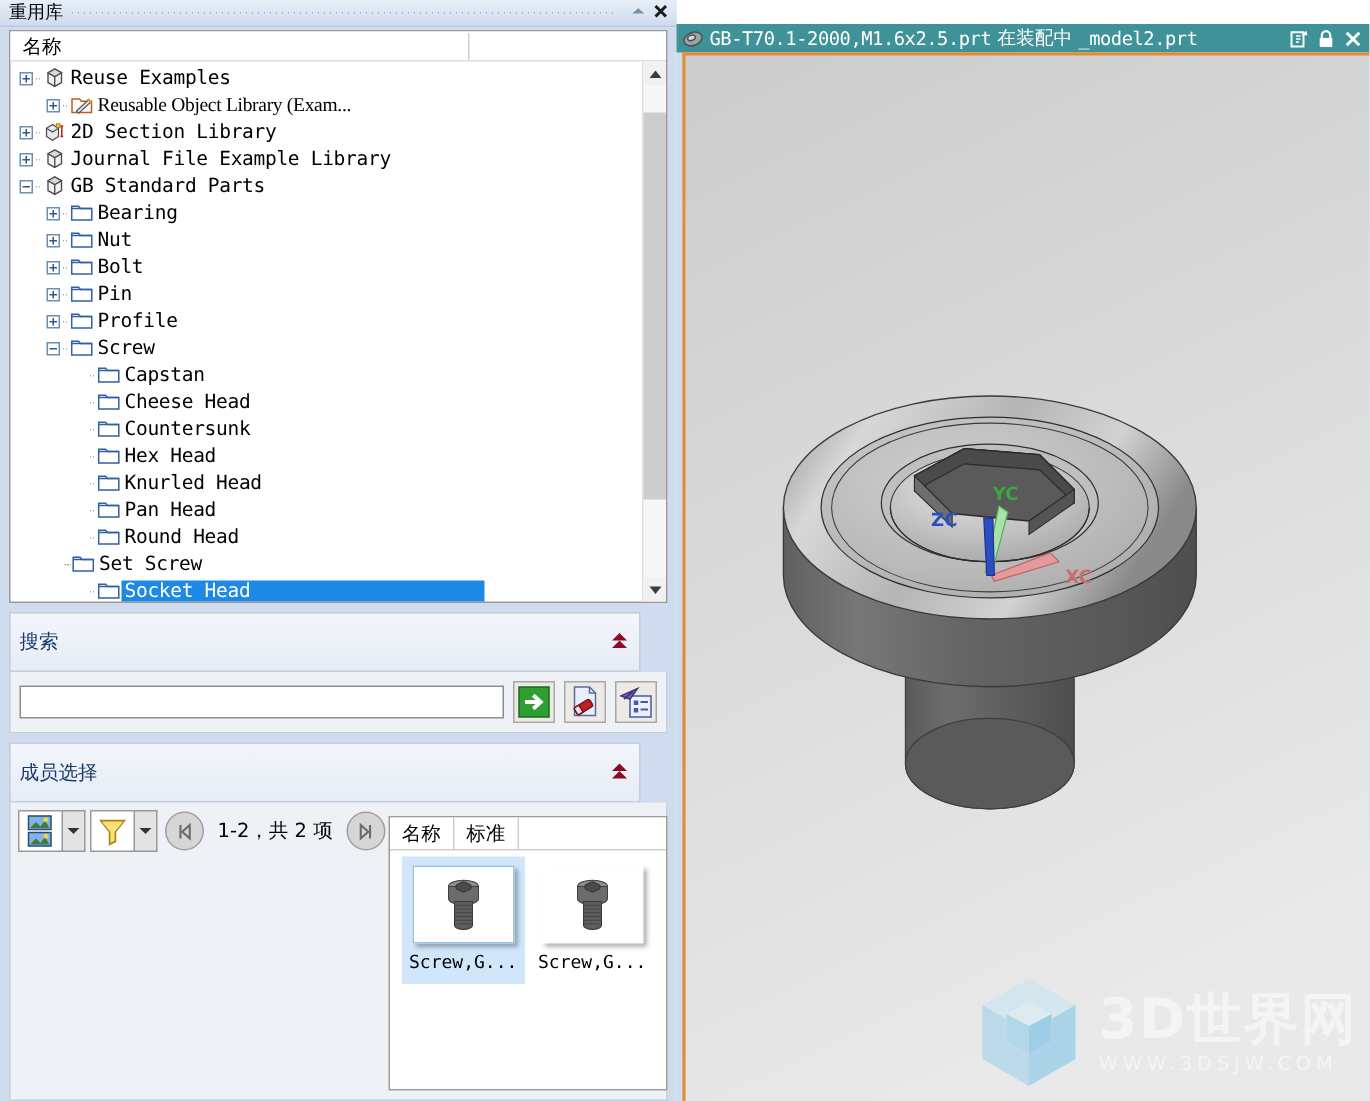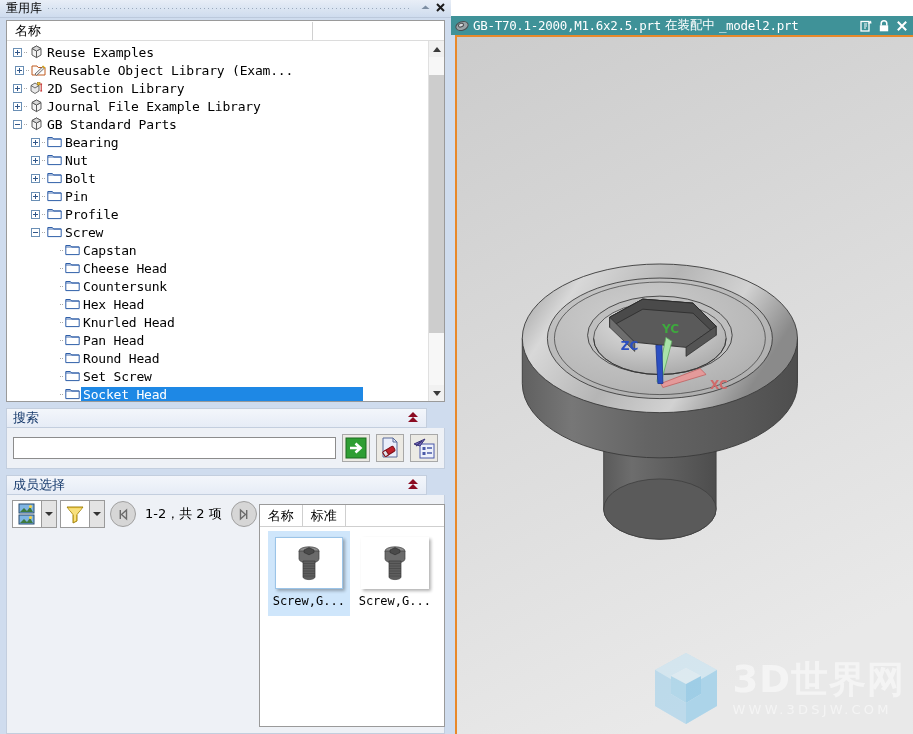--- a/index.html
+++ b/index.html
@@ -70,21 +70,21 @@
   }
   .tnode {
     height: 18px; display: flex; align-items: center;
     font-family: "DejaVu Sans Mono", monospace;
     font-size: 13px; color: #000; white-space: nowrap;
     position: relative;
   }
   .tnode .lbl { padding-left: 2px; letter-spacing: -0.2px;}
   .tnode.sel .lbl {
     background: #1e88e5; color: #fff;
-    width: 282px; display: inline-block;
+    width: 242px; display: inline-block;
   }
   .exp {
     width: 9px; height: 9px; border: 1px solid #6a8fb5; background: #fff;
     position: relative; margin-right: 2px; flex: 0 0 auto; cursor: pointer;
   }
   .exp::before {
     content: ""; position: absolute; left: 1px; top: 3px;
     width: 5px; height: 1px; background: #31578a;
   }
   .exp.plus::after {
@@ -111,21 +111,21 @@
   .vsb .thumb {
     position: absolute; left:0; right:0;
     background: #cdcdcd; cursor: pointer;
   }
   .chev { width:0;height:0; }
   .chev-up { border-left:4px solid transparent;border-right:4px solid transparent;border-bottom:5px solid #3b3b3b;}
   .chev-dn { border-left:4px solid transparent;border-right:4px solid transparent;border-top:5px solid #3b3b3b;}
 
   
   .section-head {
-    margin: 6px 24px 0 6px; height: 20px;
+    margin: 6px 24px 0 6px; height: 40px;
     background: linear-gradient(to bottom,#f3f6fb 0%,#e6ecf6 100%);
     border: 1px solid #c3cede;
     display: flex; align-items: center; padding: 0 6px;
     cursor: pointer;
   }
   .section-head .st {
     font-family: "DejaVu Sans", sans-serif;
     font-size: 13px; color: #15396b; flex: 1;
   }
   .dbl-chev {
@@ -288,21 +288,21 @@
               <span class="exp plus"></span>
               <span class="dotted-lead"></span>
               <span class="icon-sq"><svg width="15" height="14" viewBox="0 0 15 14">
                   <path d="M3 3.5 L7.5 1 L12 3.5 L12 10 L7.5 12.6 L3 10 Z" fill="#f2f2f2" stroke="#4a4a4a" stroke-width="0.9"></path>
                   <path d="M3 3.5 L7.5 6 L12 3.5" fill="none" stroke="#4a4a4a" stroke-width="0.9"></path>
                   <path d="M7.5 6 L7.5 12.6" stroke="#4a4a4a" stroke-width="0.9"></path>
                   <path d="M3 3.5 L7.5 1 L12 3.5 L7.5 6 Z" fill="#d9d9d9" stroke="#4a4a4a" stroke-width="0.8"></path>
                 </svg></span>
               <span class="lbl">Reuse Examples</span>
             </div>
-            <div class="tnode" style="padding-left: 8px;">
+            <div class="tnode" style="padding-left: 24px; font-family: Liberation Serif, serif;">
               <span class="exp plus"></span>
               <span class="dotted-lead"></span>
               <span class="icon-sq"><svg width="15" height="14" viewBox="0 0 15 14">
                   <path d="M1 3 H6 L7.2 4.5 H14 V12 H1 Z" fill="#fdfdfd" stroke="#c05a1e" stroke-width="1"></path>
                   <path d="M4 11 L12 3.5 L13.5 5 L5.5 12.5 Z" fill="#e8e8e8" stroke="#555" stroke-width="0.8"></path>
                   <path d="M11.5 3 L13.8 5.2" stroke="#d4a017" stroke-width="1.6"></path>
                 </svg></span>
               <span class="lbl">Reusable Object Library (Exam...</span>
             </div>
             <div class="tnode" style="padding-left: 6px;">
@@ -449,21 +449,21 @@
             </div>
             <div class="tnode" style="padding-left: 42px;">
               <span class="exp-spacer"></span>
               <span class="dotted-lead"></span>
               <span class="icon-sq"><svg width="15" height="13" viewBox="0 0 15 13">
                   <path d="M0.8 2.5 H5.4 L6.6 4 H14.2 V11.6 H0.8 Z" fill="#ffffff" stroke="#2f5fa8" stroke-width="1"></path>
                   <path d="M0.8 4 H14.2" stroke="#2f5fa8" stroke-width="0.9"></path>
                 </svg></span>
               <span class="lbl">Round Head</span>
             </div>
-            <div class="tnode" style="padding-left: 42px;">
+            <div class="tnode" style="padding-left: 25px;">
               <span class="exp-spacer"></span>
               <span class="dotted-lead"></span>
               <span class="icon-sq"><svg width="15" height="13" viewBox="0 0 15 13">
                   <path d="M0.8 2.5 H5.4 L6.6 4 H14.2 V11.6 H0.8 Z" fill="#ffffff" stroke="#2f5fa8" stroke-width="1"></path>
                   <path d="M0.8 4 H14.2" stroke="#2f5fa8" stroke-width="0.9"></path>
                 </svg></span>
               <span class="lbl">Set Screw</span>
             </div>
             <div class="tnode sel" style="padding-left: 42px;">
               <span class="exp-spacer"></span>

